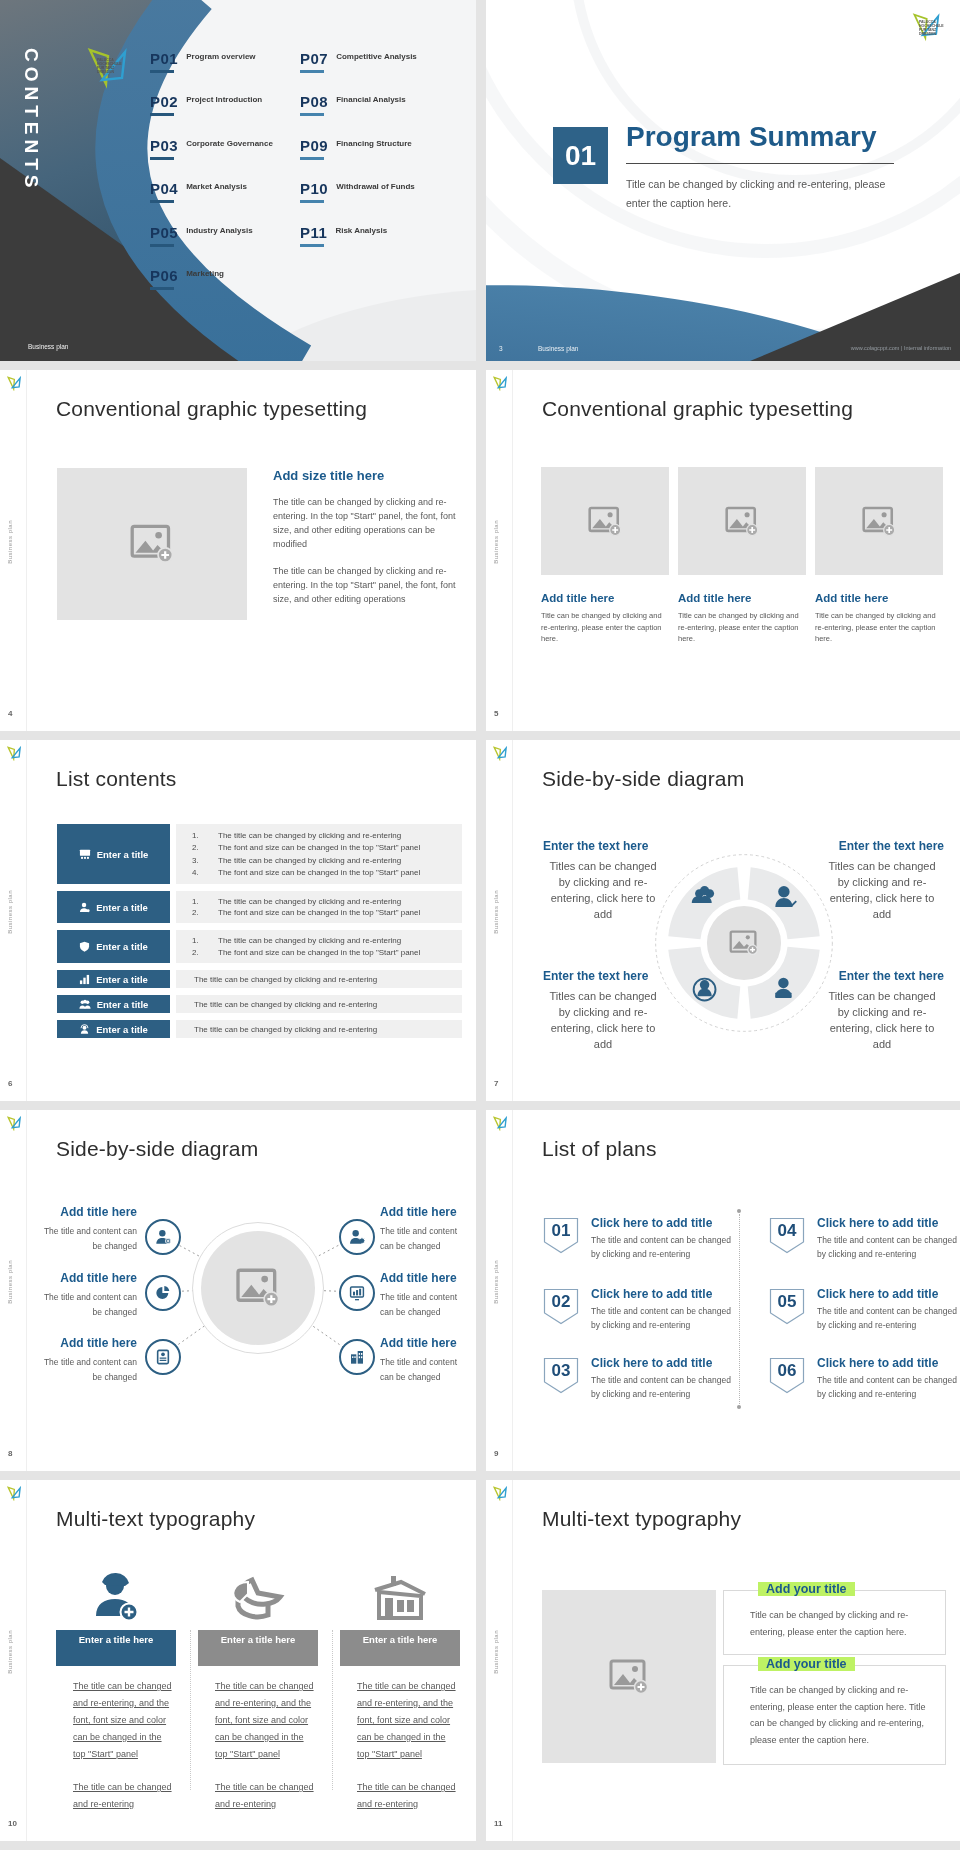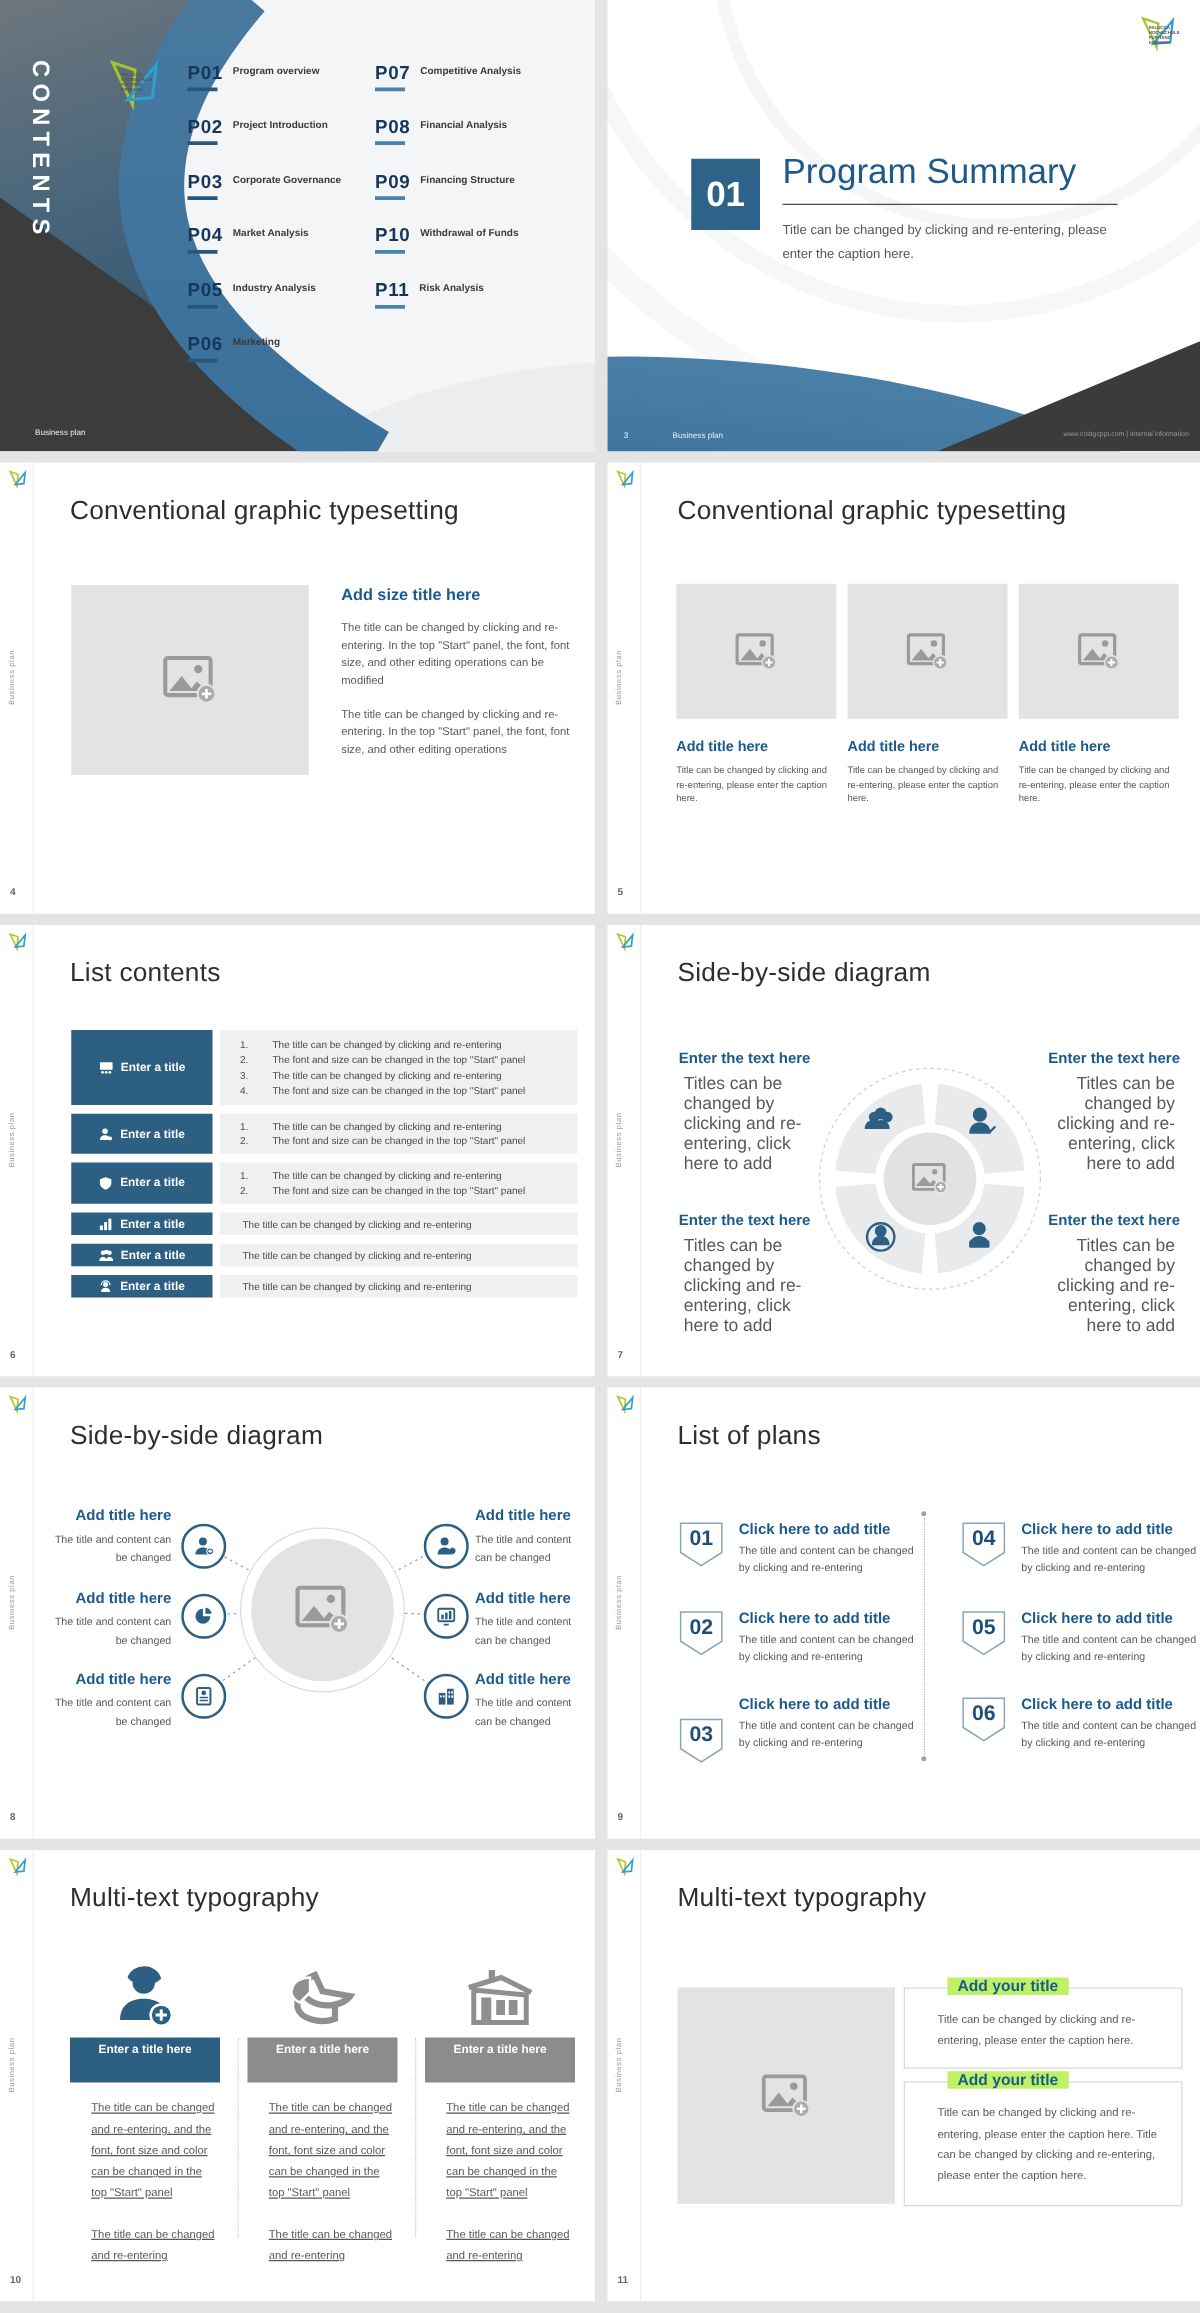--- a/index.html
+++ b/index.html
@@ -17,21 +17,21 @@
   .pn .num{font-size:15px;font-weight:bold;color:#17365d;letter-spacing:.5px;display:block;}
   .pn .bar{display:block;width:24px;height:3px;margin-top:3px;}
   .col1 .bar{background:#27577c;} .col2 .bar{background:#4583ad;}
   .plabel{font-size:8px;font-weight:bold;color:#3a3a3a;margin:2px 0 0 8px;}
   
   .sw{position:absolute;border-radius:50%;}
   .sw1{width:620px;height:620px;top:-390px;right:-130px;border:14px solid rgba(140,152,163,0.08);}
   .sw2{width:820px;height:820px;top:-510px;right:-260px;border:20px solid rgba(140,152,163,0.07);}
   .sw3{width:430px;height:430px;top:-265px;right:-60px;border:10px solid rgba(140,152,163,0.09);}
   .c2-num{position:absolute;left:67px;top:127px;width:55px;height:57px;background:#2e6288;color:#fff;font-size:28px;font-weight:bold;text-align:center;line-height:57px;z-index:3;}
-  .c2-title{position:absolute;left:140px;top:121px;font-size:28px;font-weight:normal;color:#1e5a89;z-index:3;}
+  .c2-title{position:absolute;left:140px;top:121px;font-size:28px;font-weight:bold;color:#1e5a89;z-index:3;}
   .c2-rule{position:absolute;left:140px;top:163px;width:268px;height:1px;background:#4a4a4a;z-index:3;}
   .c2-caption{position:absolute;left:140px;top:175px;width:262px;font-size:10.5px;line-height:19px;color:#555;z-index:3;}
   .c2-blue{position:absolute;left:-260px;bottom:-170px;width:760px;height:240px;border-radius:50%;background:linear-gradient(180deg,#4a80a8,#2f5e88);transform:rotate(6deg);z-index:1;}
   .c2-dark{position:absolute;right:0;bottom:0;width:210px;height:88px;background:#3b3b3b;clip-path:polygon(100% 0,100% 100%,0 100%);z-index:2;}
   .c2-watermark{position:absolute;right:9px;bottom:10px;font-size:5.5px;color:#959ca2;z-index:4;}
   .c2-page{position:absolute;left:13px;bottom:9px;color:#eaf0f4;font-size:6.5px;z-index:4;}
   .c2-footer{position:absolute;left:52px;bottom:9px;color:#eaf0f4;font-size:6.5px;z-index:4;}
   .c2-logo{position:absolute;right:18px;top:12px;z-index:3;}
   
   .rail{position:absolute;left:26px;top:0;bottom:0;width:1px;background:#efefef;}
@@ -58,21 +58,21 @@
   .p6-row{display:flex;margin-bottom:7px;}
   .p6-btn{width:113px;background:#2d5f83;color:#fff;display:flex;align-items:center;justify-content:center;gap:6px;font-size:9.5px;font-weight:bold;flex:none;}
   .p6-panel{flex:1;margin-left:6px;background:#f0f0f0;font-size:8px;color:#4a4a4a;}
   .p6-list{padding:5px 0;display:flex;flex-direction:column;justify-content:space-around;height:calc(100% - 10px);}
   .p6-li{display:flex;}
   .p6-li .n{width:26px;padding-left:16px;flex:none;}
   .p6-single{display:flex;align-items:center;height:100%;padding-left:18px;}
   
   .p7-blk{position:absolute;width:120px;}
   .p7-blk h3{margin:0 0 5px 0;font-size:12px;}
-  .p7-blk p{margin:4px;font-size:14px;line-height:16px;}
+  .p7-blk p{margin:4px;font-size:11px;line-height:16px;text-align:center;}
   .p7-svg{position:absolute;left:163px;top:108px;}
   
   .p8-blk{position:absolute;}
   .p8-blk h3{margin:0 0 5px 0;font-size:12px;}
   .p8-blk p{margin:0;font-size:8.5px;line-height:15px;}
   .p8-lines{position:absolute;left:130px;top:95px;}
   .p8-center-o{position:absolute;left:192px;top:112px;width:130px;height:130px;border:1px solid #dcdcdc;border-radius:50%;background:#fff;display:flex;align-items:center;justify-content:center;}
   .p8-center-i{width:114px;height:114px;border-radius:50%;background:#e3e3e3;display:flex;align-items:center;justify-content:center;}
   .p8-node{position:absolute;width:32px;height:32px;border:2px solid #2d5f83;border-radius:50%;background:#fff;display:flex;align-items:center;justify-content:center;}
   .p9-badge{position:absolute;width:36px;height:38px;}
@@ -655,21 +655,21 @@
     <div class="p9-badge" style="left:57px;top:178px;">
       <svg width="36" height="38" viewBox="0 0 36 38">
           <path d="M1.5 1.5 H34.5 V25 L18 35.5 L1.5 25 Z" fill="#fff" stroke="#8aa5bd" stroke-width="1.2"></path>
         </svg>
       <div class="bnum">02</div>
     </div>
     <div class="p9-txt" style="left:105px;top:177px;">
       <h3 class="h-accent">Click here to add title</h3>
       <p class="body-txt">The title and content can be changed by clicking and re-entering</p>
     </div>
-    <div class="p9-badge" style="left:57px;top:247px;margin-top:17px;">
+    <div class="p9-badge" style="left:57px;top:247px;">
       <svg width="36" height="38" viewBox="0 0 36 38">
           <path d="M1.5 1.5 H34.5 V25 L18 35.5 L1.5 25 Z" fill="#fff" stroke="#8aa5bd" stroke-width="1.2"></path>
         </svg>
       <div class="bnum">03</div>
     </div>
     <div class="p9-txt" style="left:105px;top:246px;">
       <h3 class="h-accent">Click here to add title</h3>
       <p class="body-txt">The title and content can be changed by clicking and re-entering</p>
     </div>
     <div class="p9-badge" style="left:283px;top:107px;">

